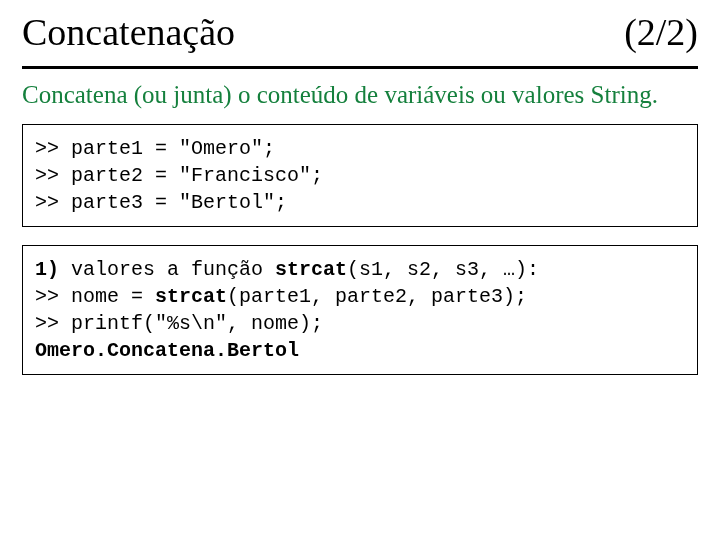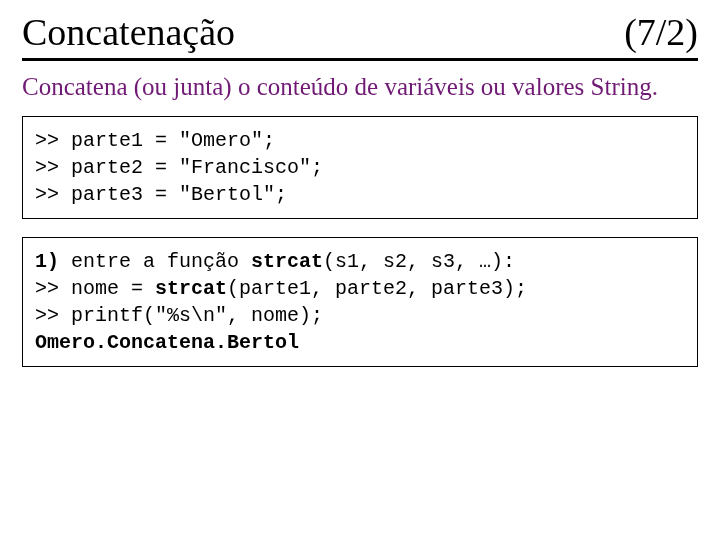--- a/index.html
+++ b/index.html
@@ -15,32 +15,32 @@
     padding: 10px 22px 20px 22px;
     box-sizing: border-box;
     width: 100%;
     height: 100%;
   }
   .header {
     display: flex;
     justify-content: space-between;
     align-items: baseline;
     border-bottom: 3px solid #000;
-    padding-bottom: 4px;
+    padding-bottom: 12px;
     margin-bottom: 10px;
     text-align: right;
   }
   .title, .pagecount {
     font-size: 38px;
     color: #000;
     font-family: "Times New Roman", Times, serif;
   }
   .subtitle {
     font-size: 25px;
-    color: #701a75;
+    color: #15803d;
     margin: 6px 0 14px 0;
     line-height: 1.25;
   }
   .codebox {
     border: 1px solid #000;
     padding: 10px 12px;
     font-family: "Courier New", Courier, monospace;
     font-size: 20px;
     line-height: 1.35;
     margin-bottom: 18px;
@@ -49,28 +49,28 @@
   }
   .codebox b { font-weight: bold; }
 </style>
 </head>
 <body>
 
 <div class="slide">
 
   <div class="header">
     <span class="title">Concatenação</span>
-    <span class="pagecount">(7/2)</span>
+    <span class="pagecount">(2/2)</span>
   </div>
 
   <div class="subtitle">Concatena (ou junta) o conteúdo de variáveis ou valores String.</div>
 
   <div class="codebox"><span>&gt;&gt; parte1 = "Omero";</span>
 <span>&gt;&gt; parte2 = "Francisco";</span>
 <span>&gt;&gt; parte3 = "Bertol";</span></div>
 
-  <div class="codebox"><b>1) </b><span>entre a função </span><b>strcat</b><span>(s1, s2, s3, …):</span>
+  <div class="codebox"><b>1) </b><span>valores a função </span><b>strcat</b><span>(s1, s2, s3, …):</span>
 <span>&gt;&gt; nome = </span><b>strcat</b><span>(parte1, parte2, parte3);</span>
 <span>&gt;&gt; printf("%s\n", nome);</span>
 <b>Omero.Concatena.Bertol</b></div>
 
 
 </div>
 
 </body></html>

